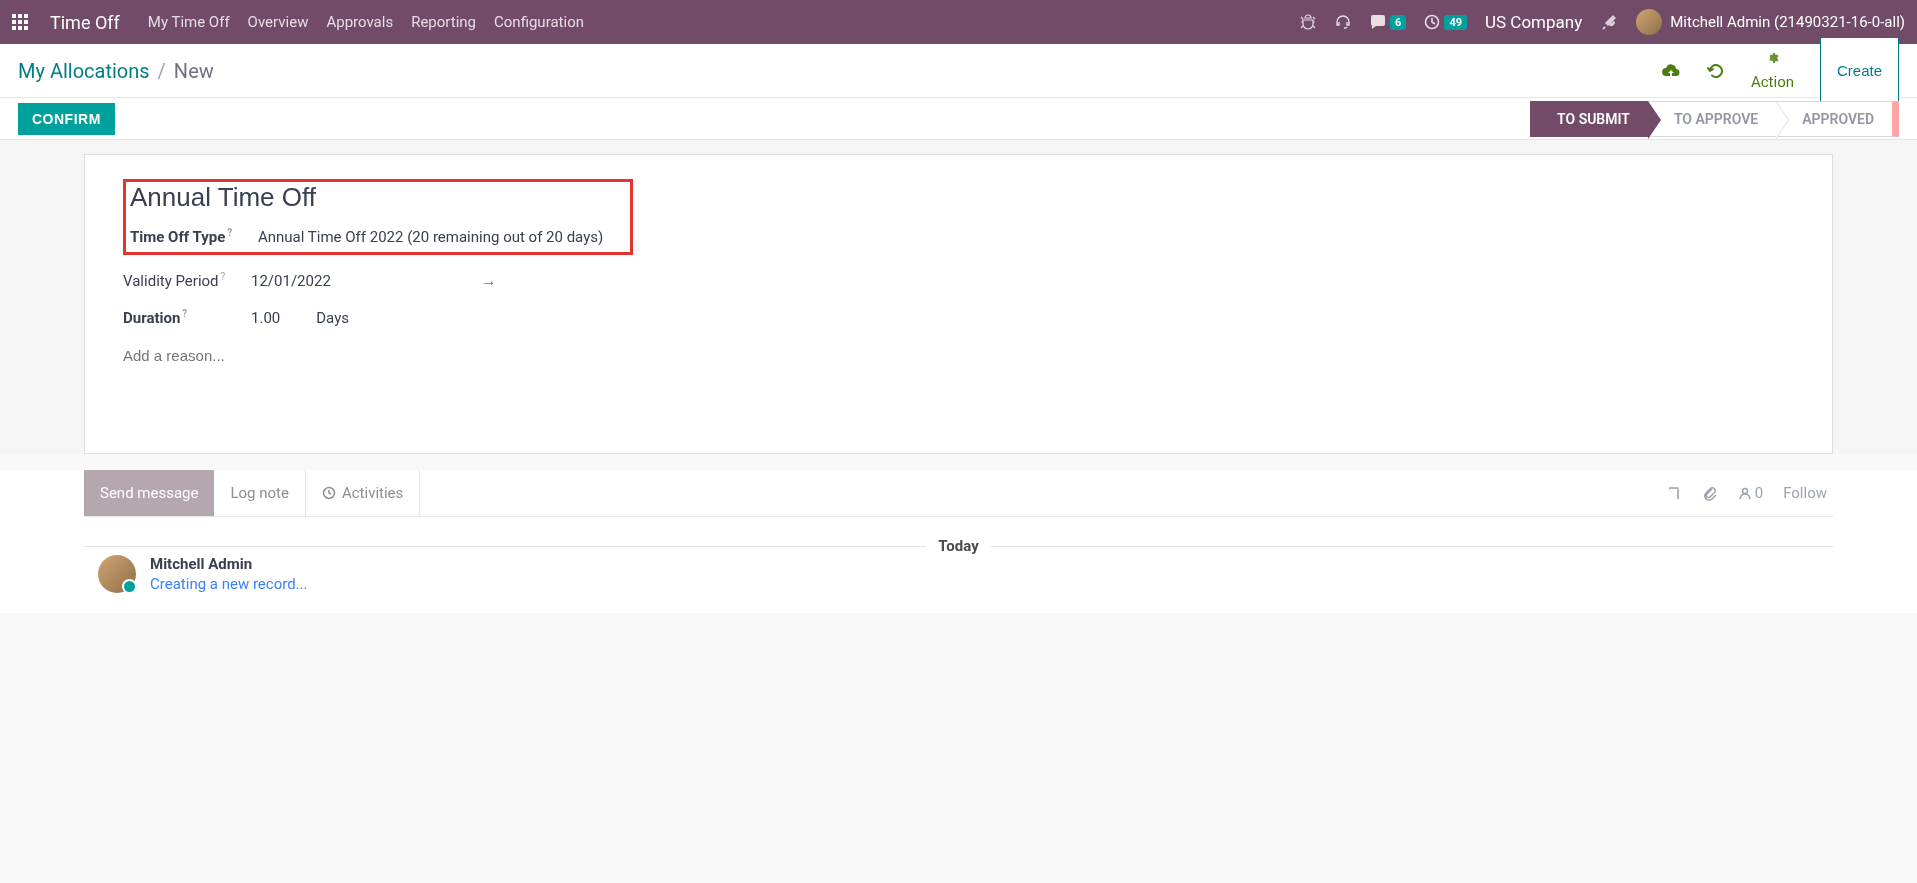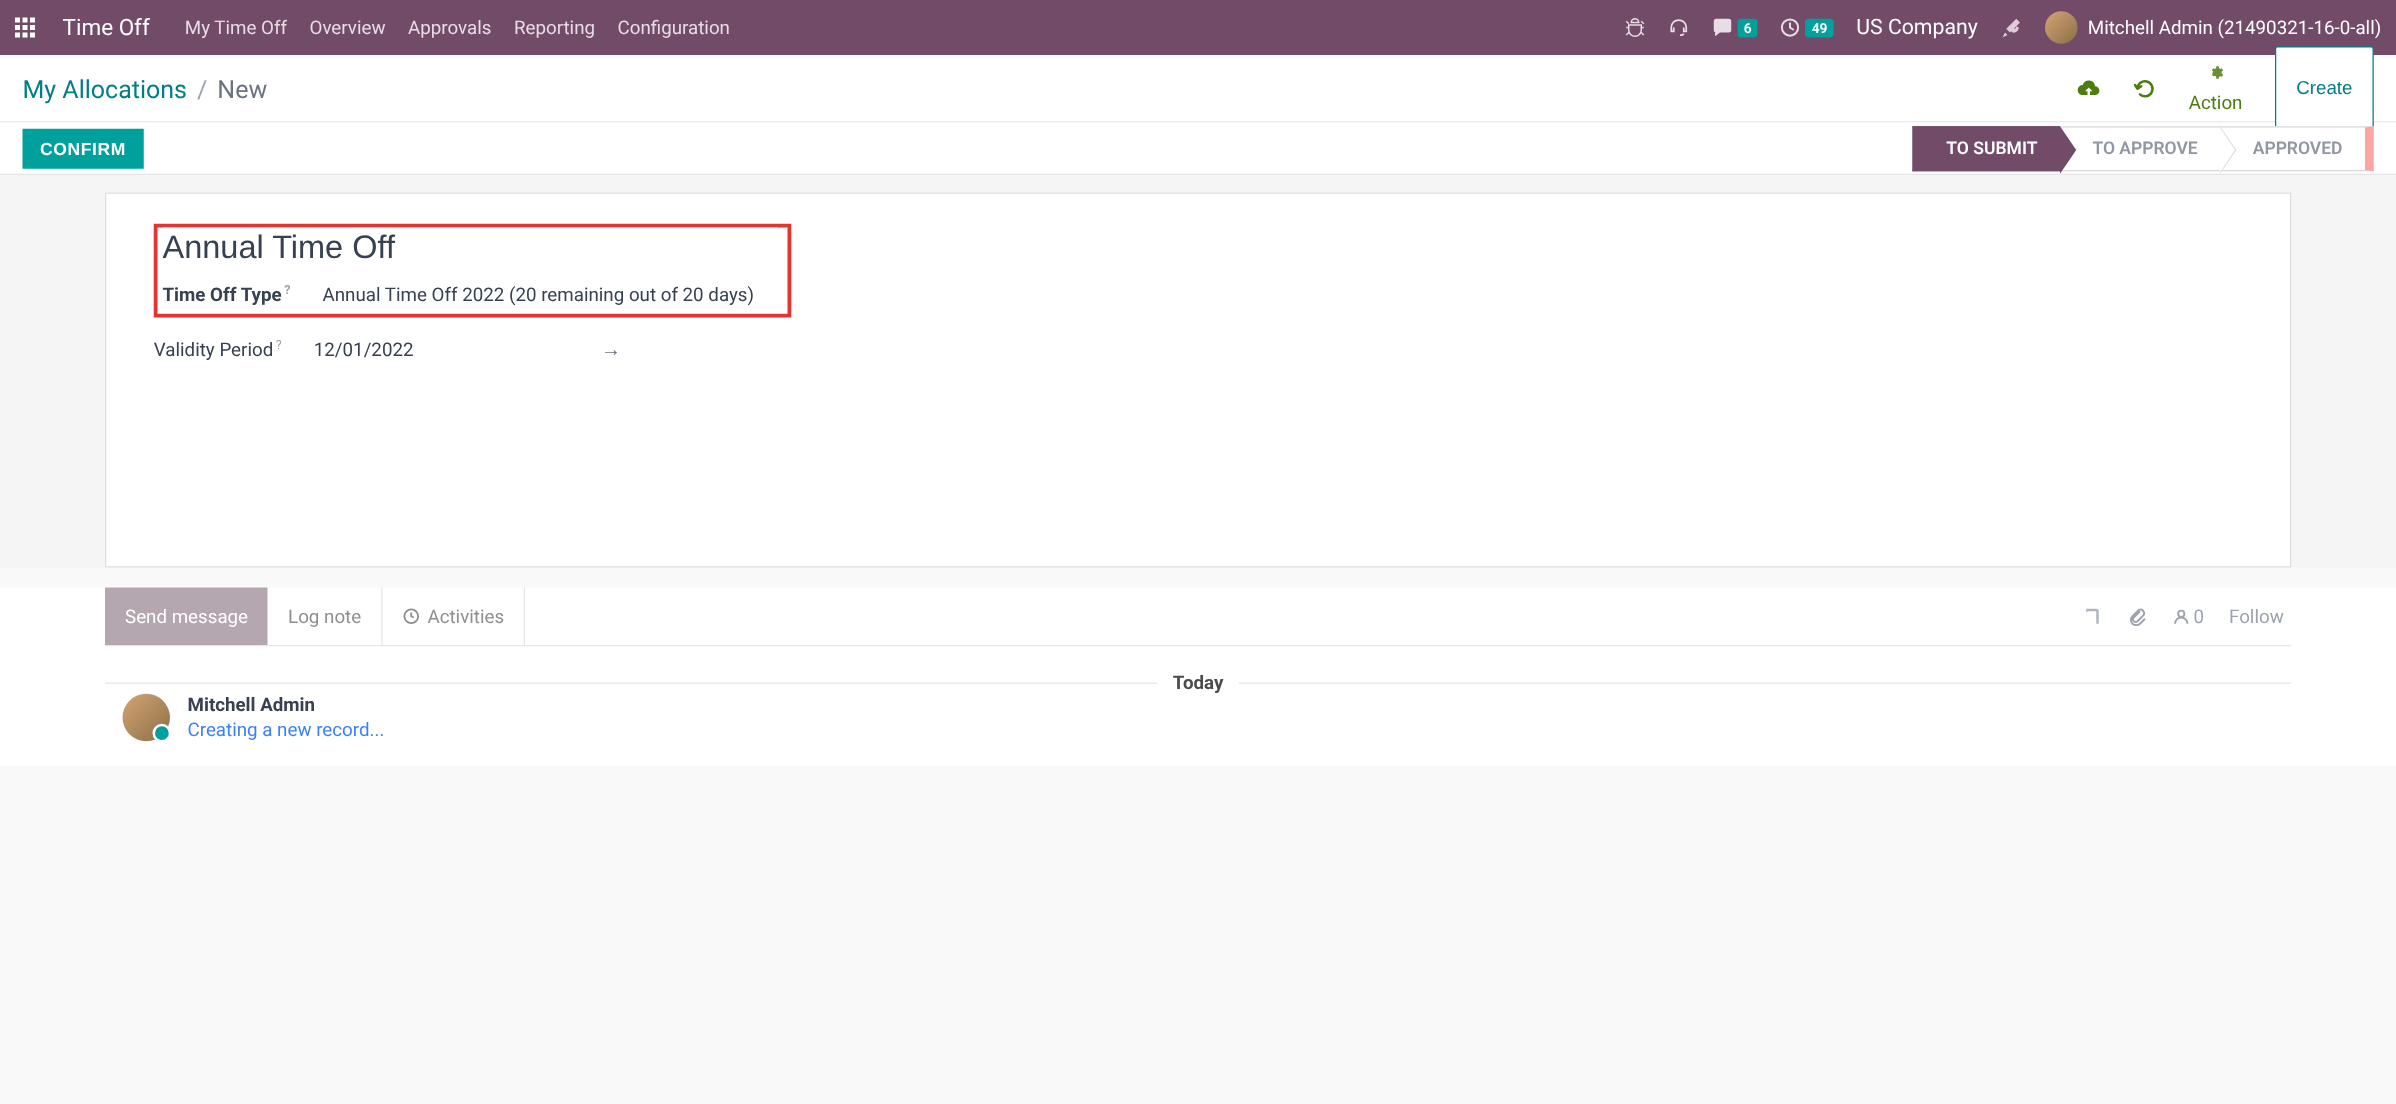--- a/index.html
+++ b/index.html
@@ -178,20 +178,26 @@
       <div class="field-row">
         <div class="field-label bold"><span>Time Off Type</span><span class="help">?</span></div>
         <div class="field-value">Annual Time Off 2022 (20 remaining out of 20 days)</div>
       </div>
     </div>
     <div class="field-row" style="margin-top:6px;">
       <div class="field-label"><span>Validity Period</span><span class="help">?</span></div>
       <div class="field-value">12/01/2022</div>
       <div class="arrow-icon">→</div>
     </div>
+    <div class="field-row" style="margin-top:18px;">
+      <div class="field-label bold"><span>Duration</span><span class="help">?</span></div>
+      <div class="field-value">1.00</div>
+      <div class="field-extra">Days</div>
+    </div>
+    <input class="reason-input" placeholder="Add a reason..." style="">
   </div>
 </div>
 
 <div class="chatter">
   <div class="chatter-bar">
     <div class="chat-tab active">Send message</div>
     <div class="chat-tab">Log note</div>
     <div class="chat-tab bordered">
       <svg width="14" height="14" viewBox="0 0 14 14" fill="none" stroke="currentColor" stroke-width="1.5">
           <circle cx="7" cy="7" r="5.5"></circle>

